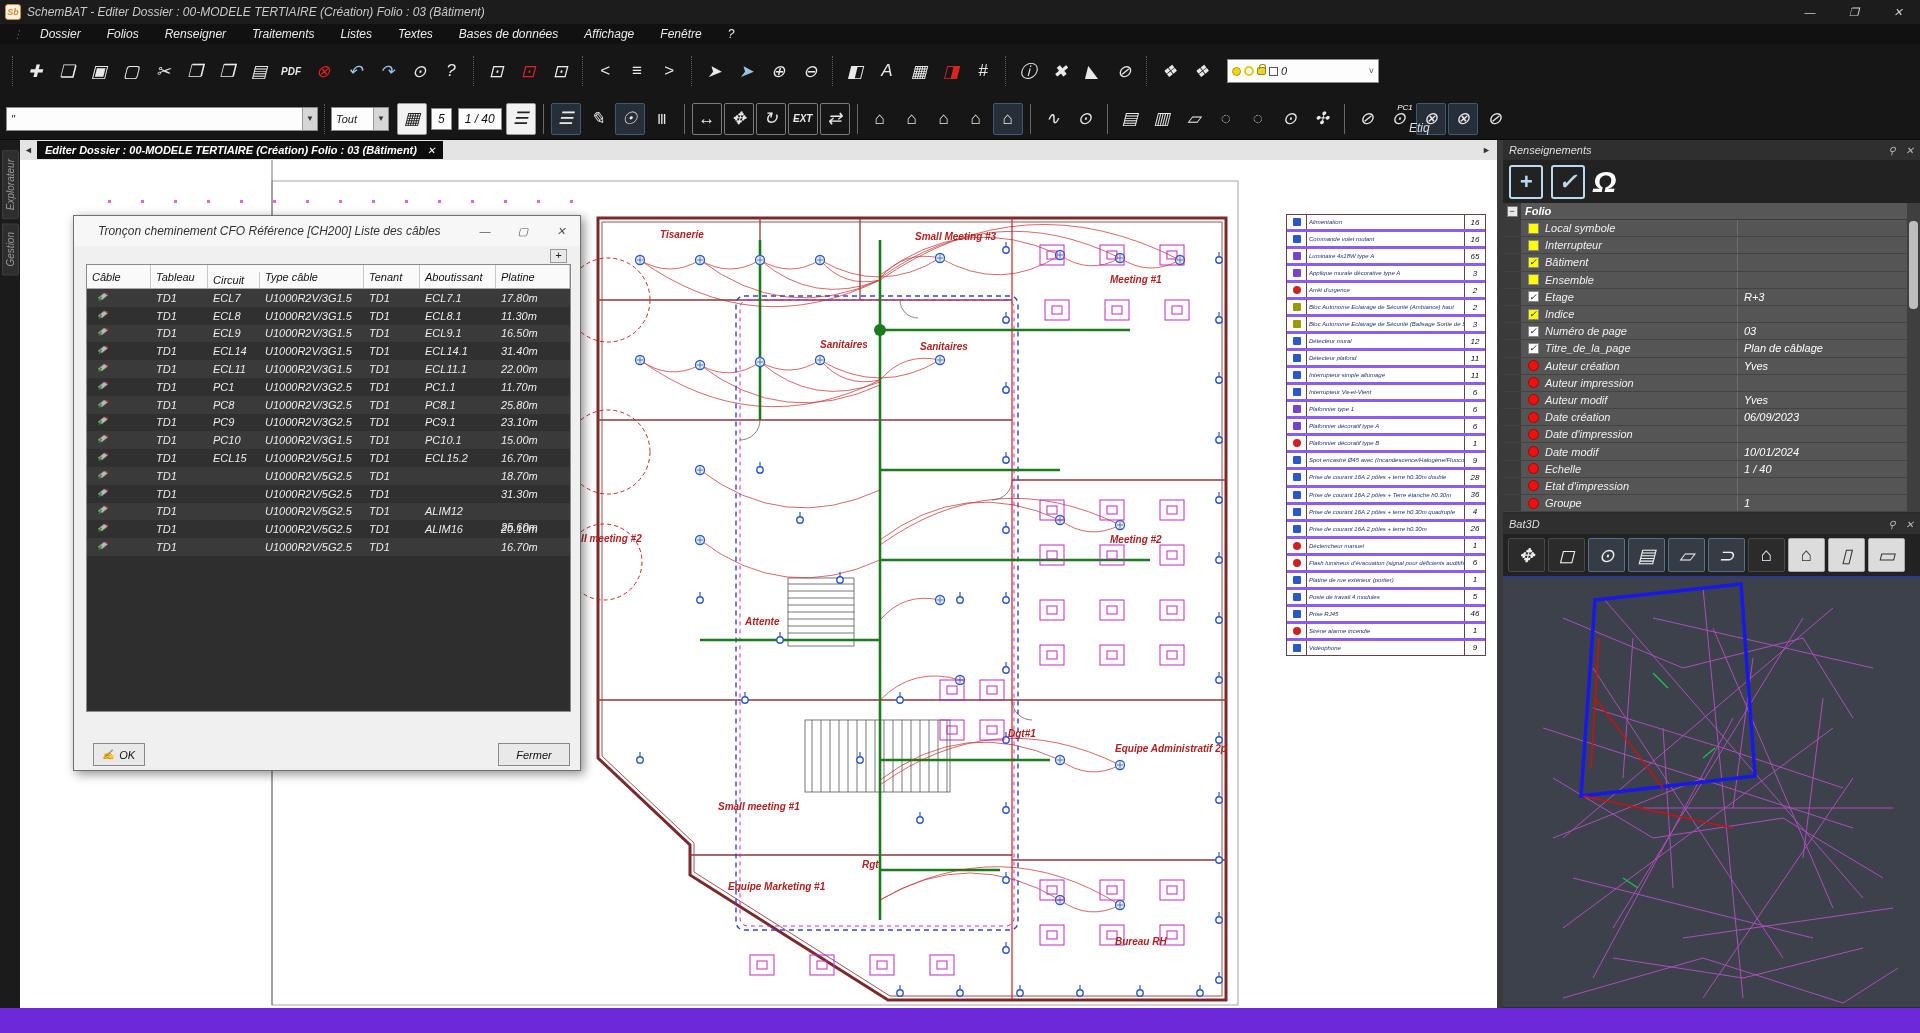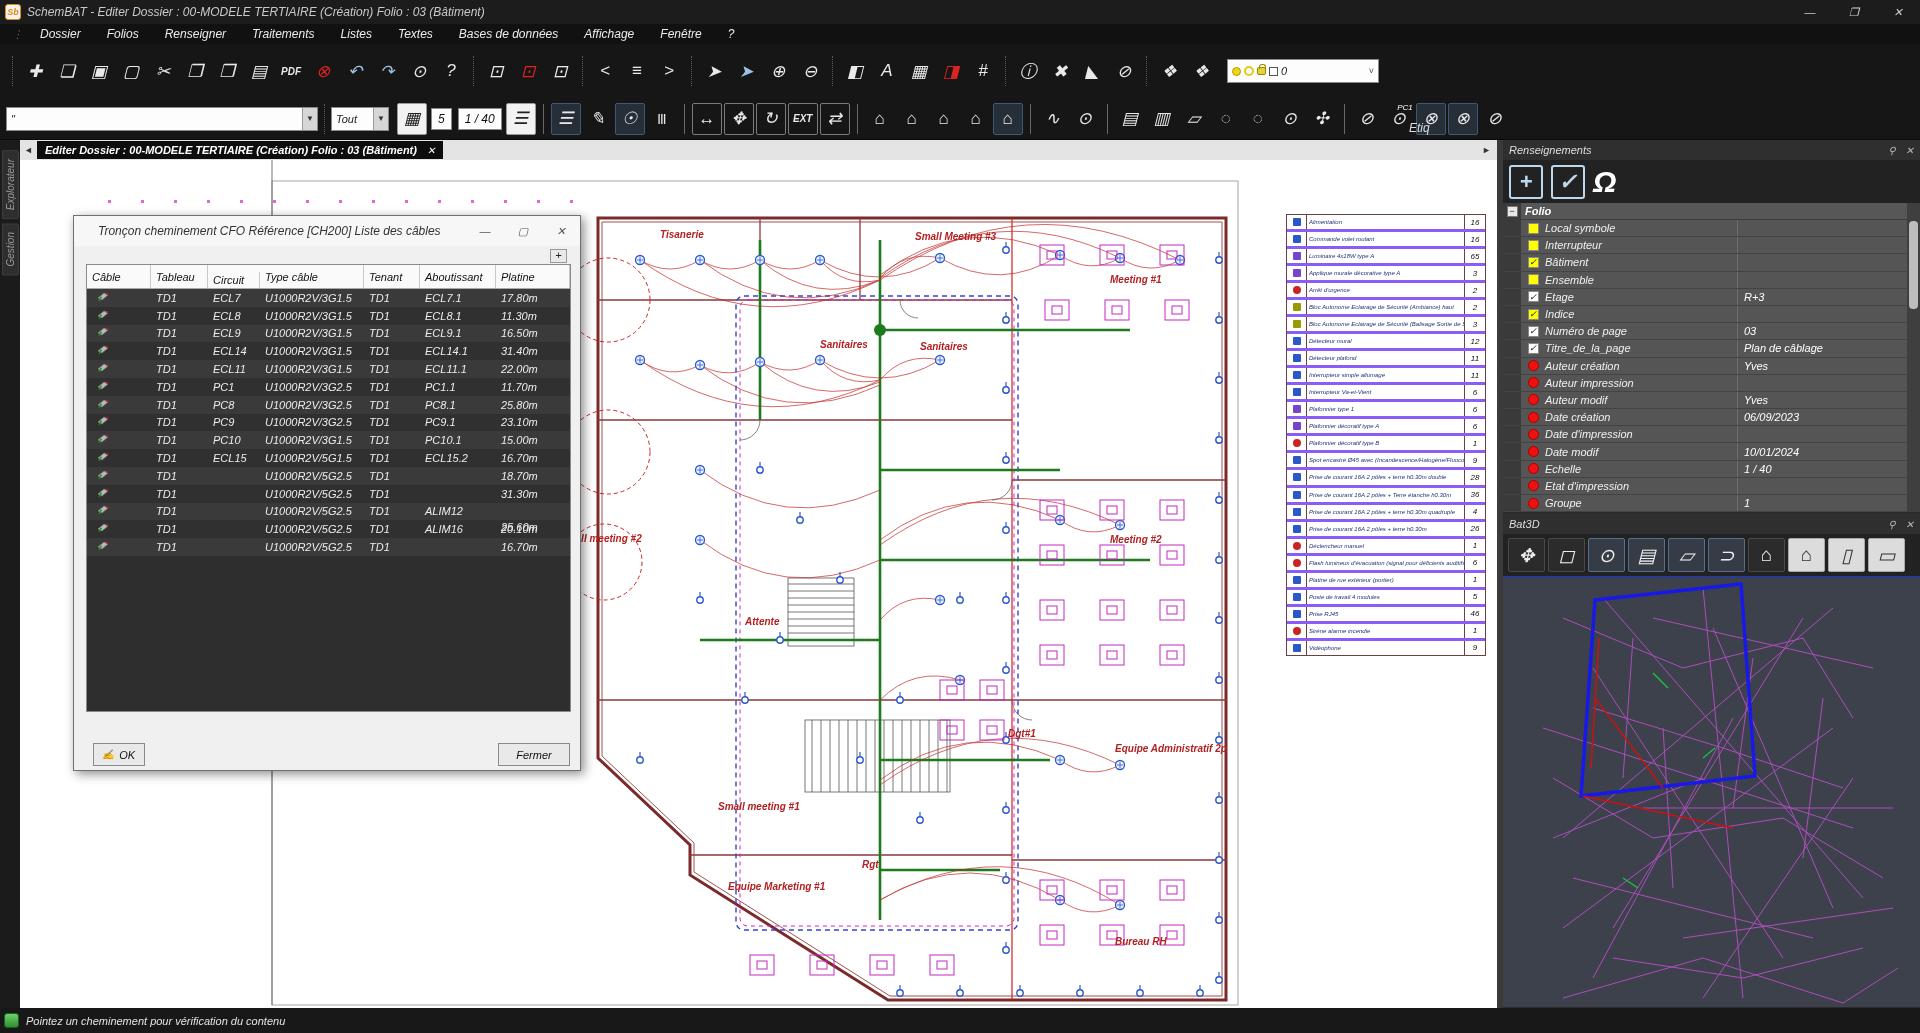--- a/index.html
+++ b/index.html
@@ -1240,17 +1240,13 @@
     </div>
     <div class="dlg-footbtn" id="okbtn">
       <span style="font-size:10px;">✍</span>
       <span>OK</span>
     </div>
     <div class="dlg-footbtn" id="fermerbtn">
       <span>Fermer</span>
     </div>
   </div>
 
-  <div class="statusbar">
-    <div class="status-icon"></div>
-    <div class="status-text">Pointez un cheminement pour vérification du contenu</div>
-  </div>
 </div>
 
 </body></html>

